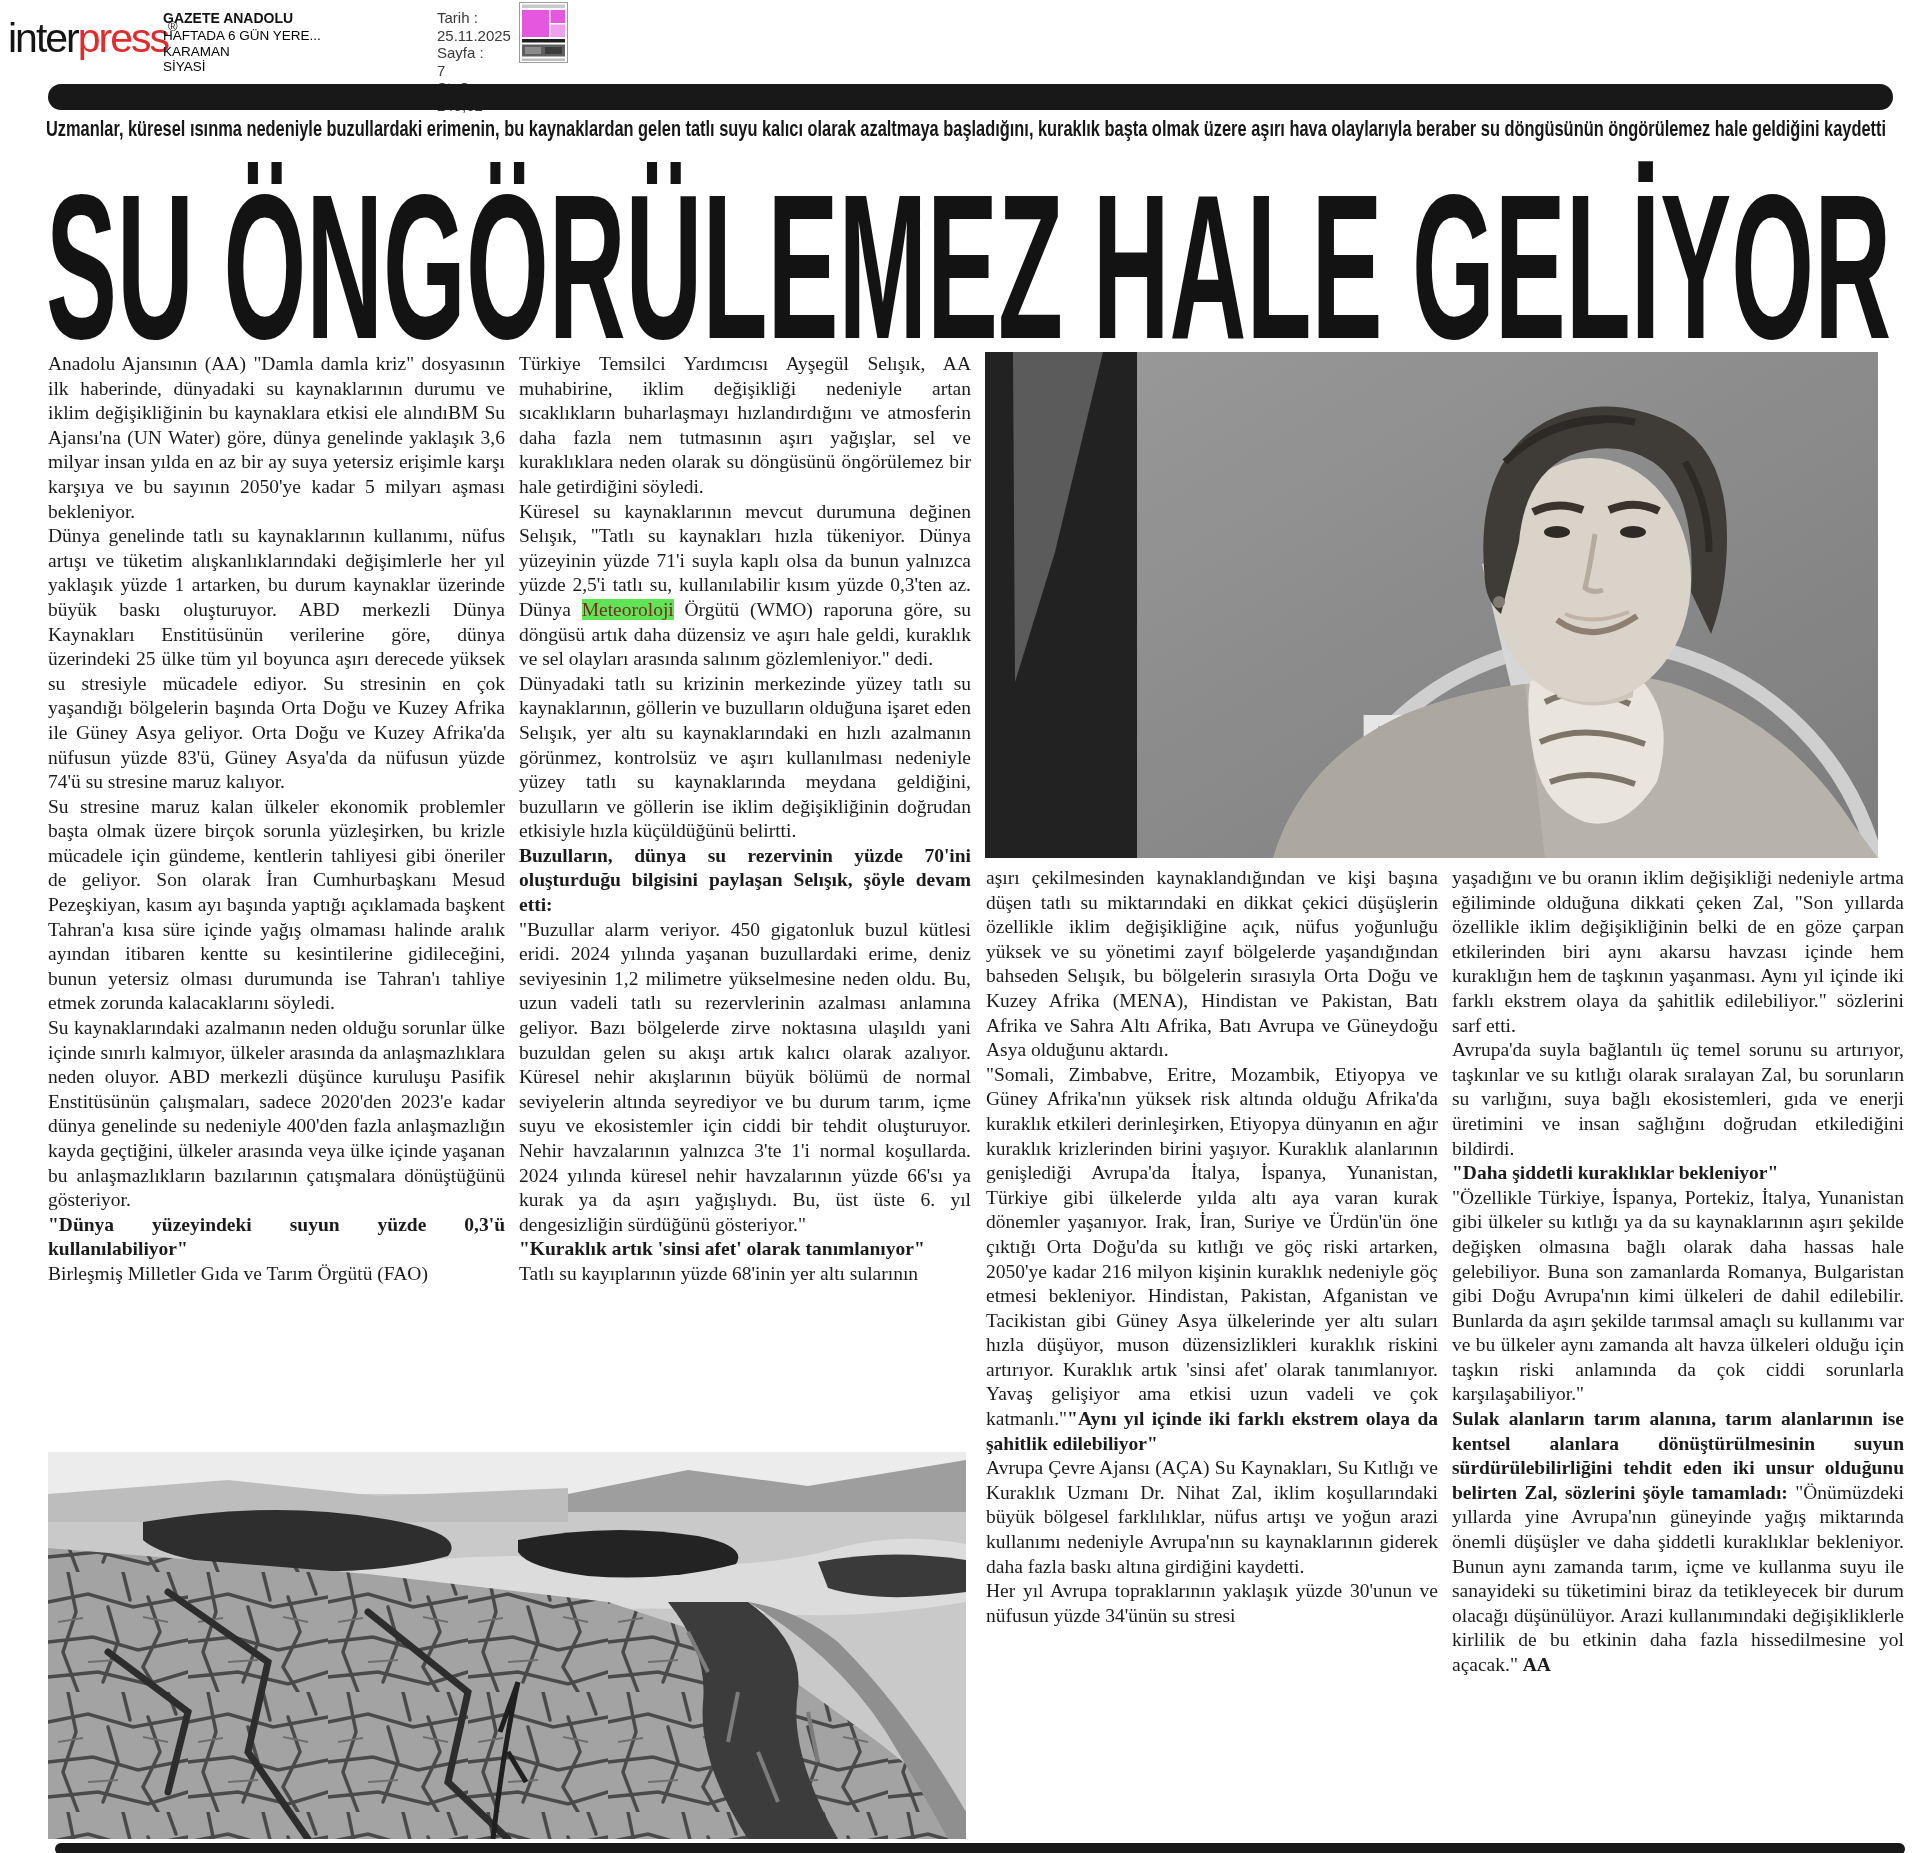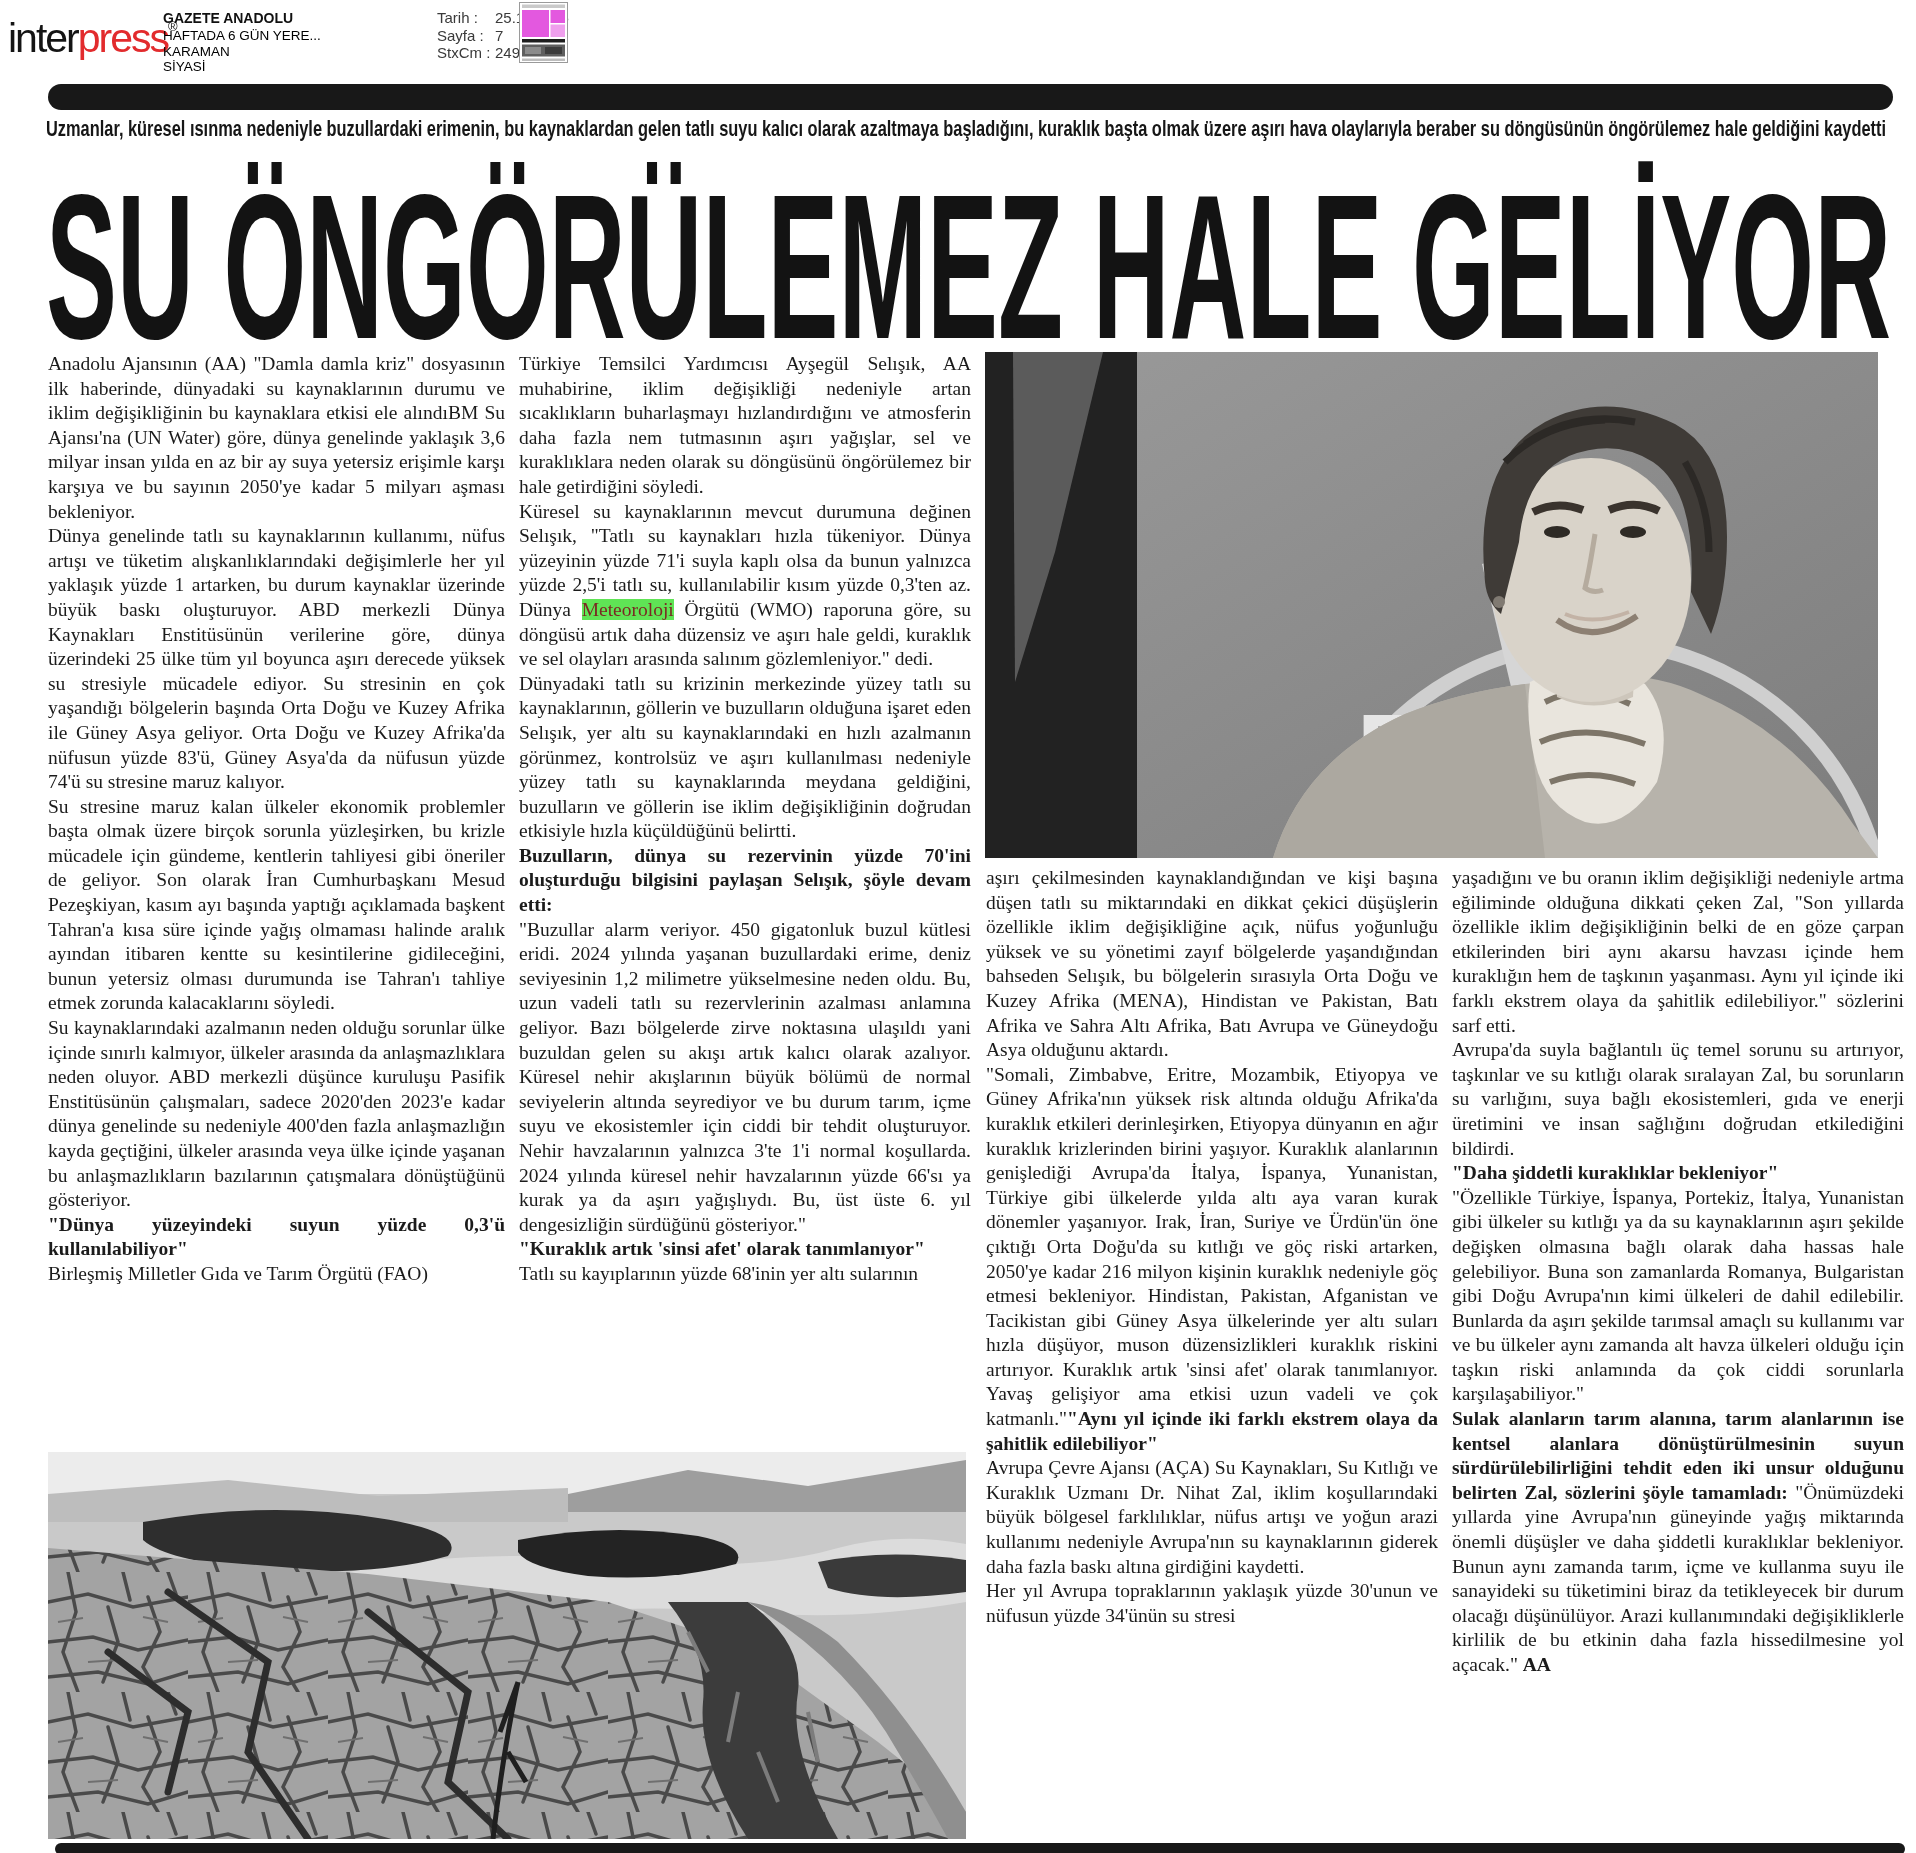--- a/index.html
+++ b/index.html
@@ -8,21 +8,21 @@
   
   .logo{position:absolute;left:8px;top:4px;font-family:"Liberation Sans",sans-serif;
         font-weight:400;font-size:41px;letter-spacing:-2px;color:#141414;line-height:1;margin-top:14px;}
   .logo .red{color:var(--brand-red,#e22b2d);}
   .logo .reg{font-size:13px;vertical-align:top;position:relative;top:2px;color:#141414;}
   .pub{position:absolute;left:163px;top:9px;font-family:"Liberation Sans",sans-serif;}
   .pub-name{font-size:14px;font-weight:700;color:#101010;line-height:19px;}
   .pub-line{font-size:13.5px;color:#000000;line-height:15.5px;}
   .meta{position:absolute;left:437px;top:9px;font-family:"Liberation Sans",sans-serif;
         font-size:15px;color:#3a3a3a;}
-  .meta-row{display:flex;line-height:17.5px;}
+  .meta-row{display:flex;line-height:17.5px;flex-direction:column;}
   .meta-label{width:58px;}
   .thumb{position:absolute;left:519px;top:2px;width:49px;height:61px;}
   
   .bar-top{position:absolute;left:48px;top:84px;width:1845px;height:26px;background:#181818;border-radius:13px;}
   .bar-bottom{position:absolute;left:55px;top:1843px;width:1850px;height:12px;background:#181818;border-radius:6px;}
   
   .kicker-svg{position:absolute;left:44px;top:113px;}
   .kicker-svg text{font-family:"Liberation Sans",sans-serif;font-weight:700;fill:#161616;}
   .headline-svg{position:absolute;left:42px;top:138px;}
   .headline-svg text{font-family:"Liberation Sans",sans-serif;font-weight:700;fill:#131313;}

